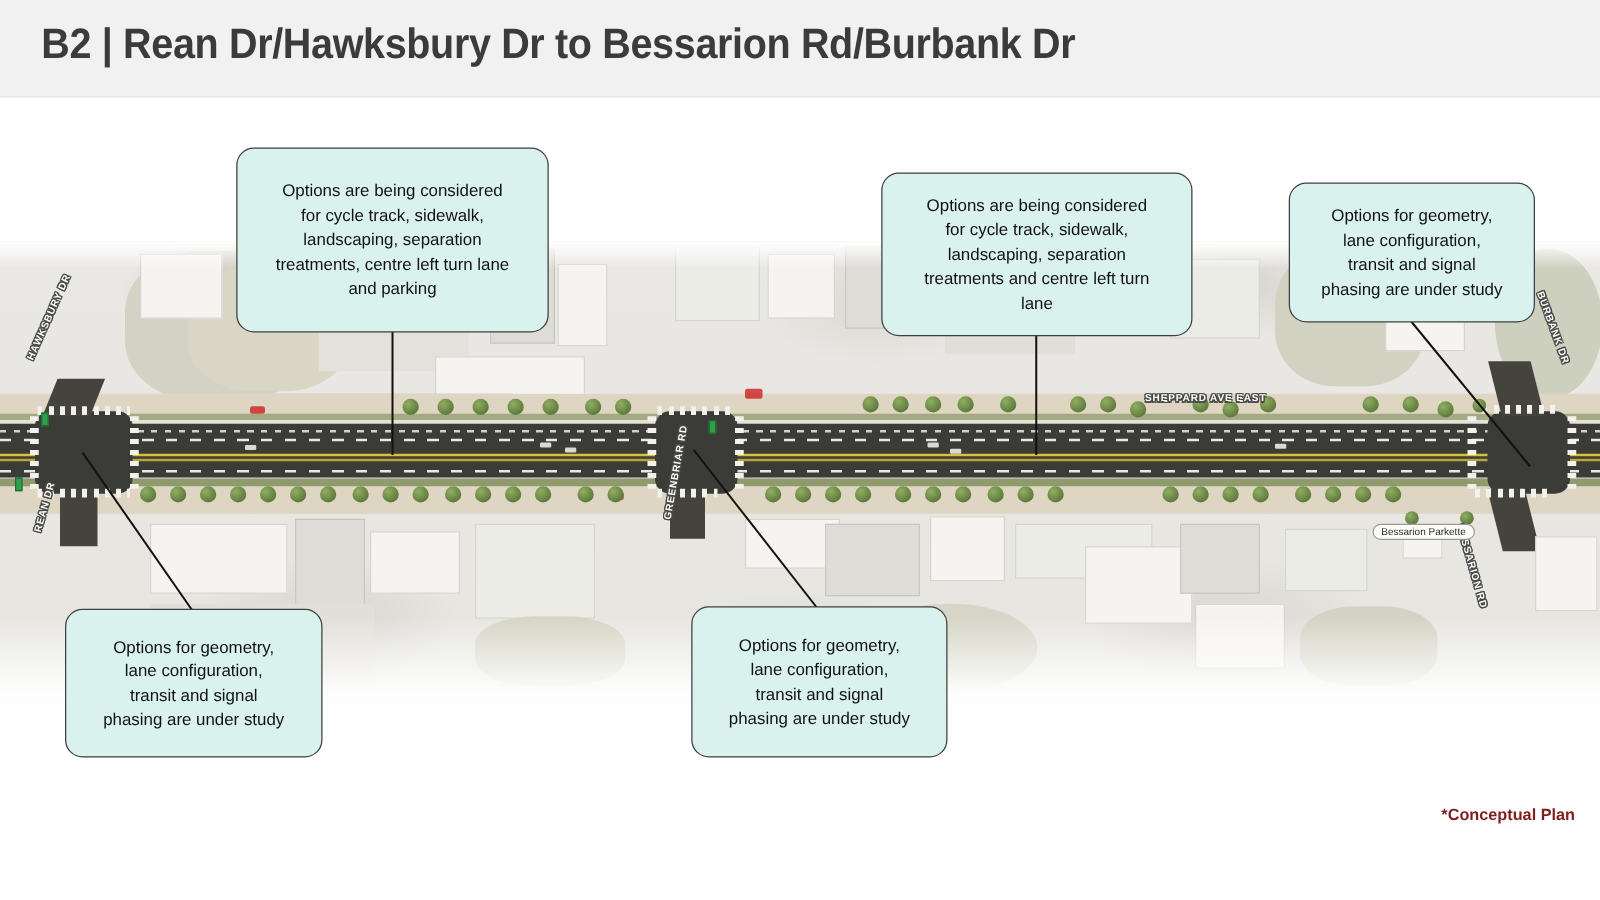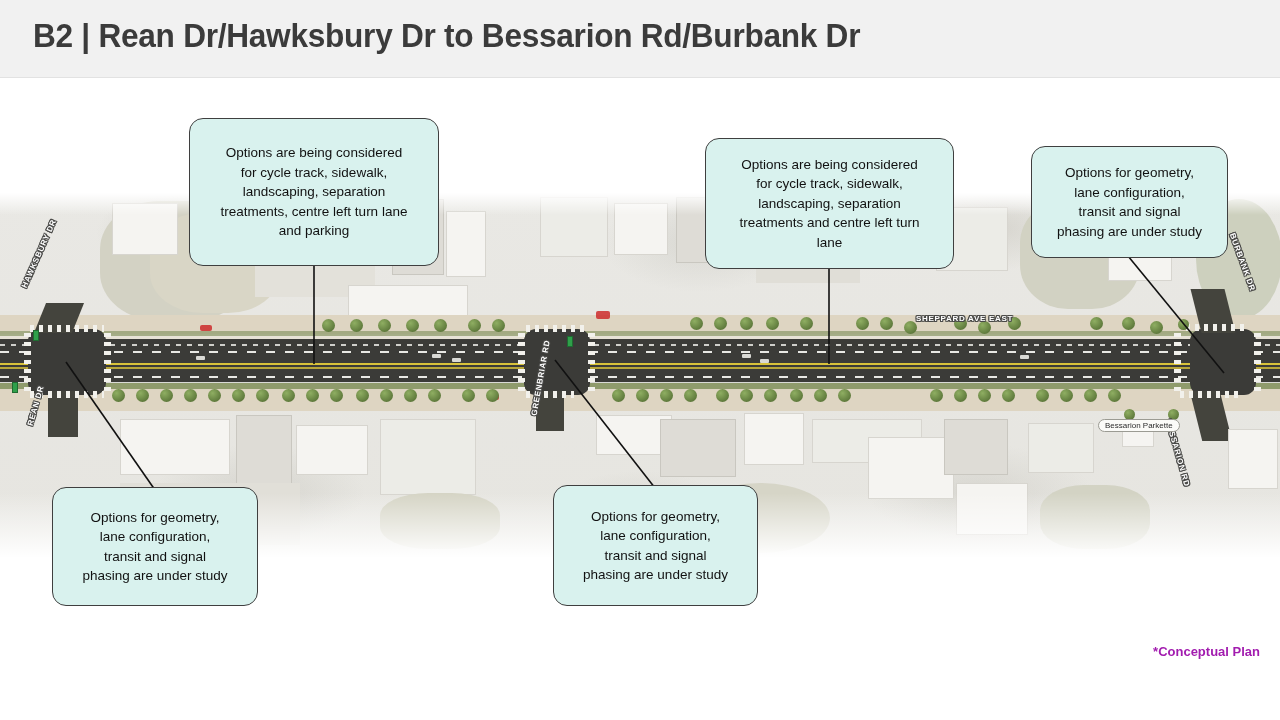--- a/index.html
+++ b/index.html
@@ -186,21 +186,21 @@
     padding: 6px 10px;
     white-space: pre-line;
   }
 
   
   #concept-note {
     position: absolute;
     right: 20px; top: 644px;
     font-size: 13px;
     font-weight: bold;
-    color: #a21caf;
+    color: #7f1d1d;
   }
 
   
   #footer {
     position: absolute; left: 0; top: 673px;
     width: 1280px; height: 47px;
     background: #3b3834;
   }
   #footer-pagenum {
     position: absolute; left: 26px; top: 6px;

